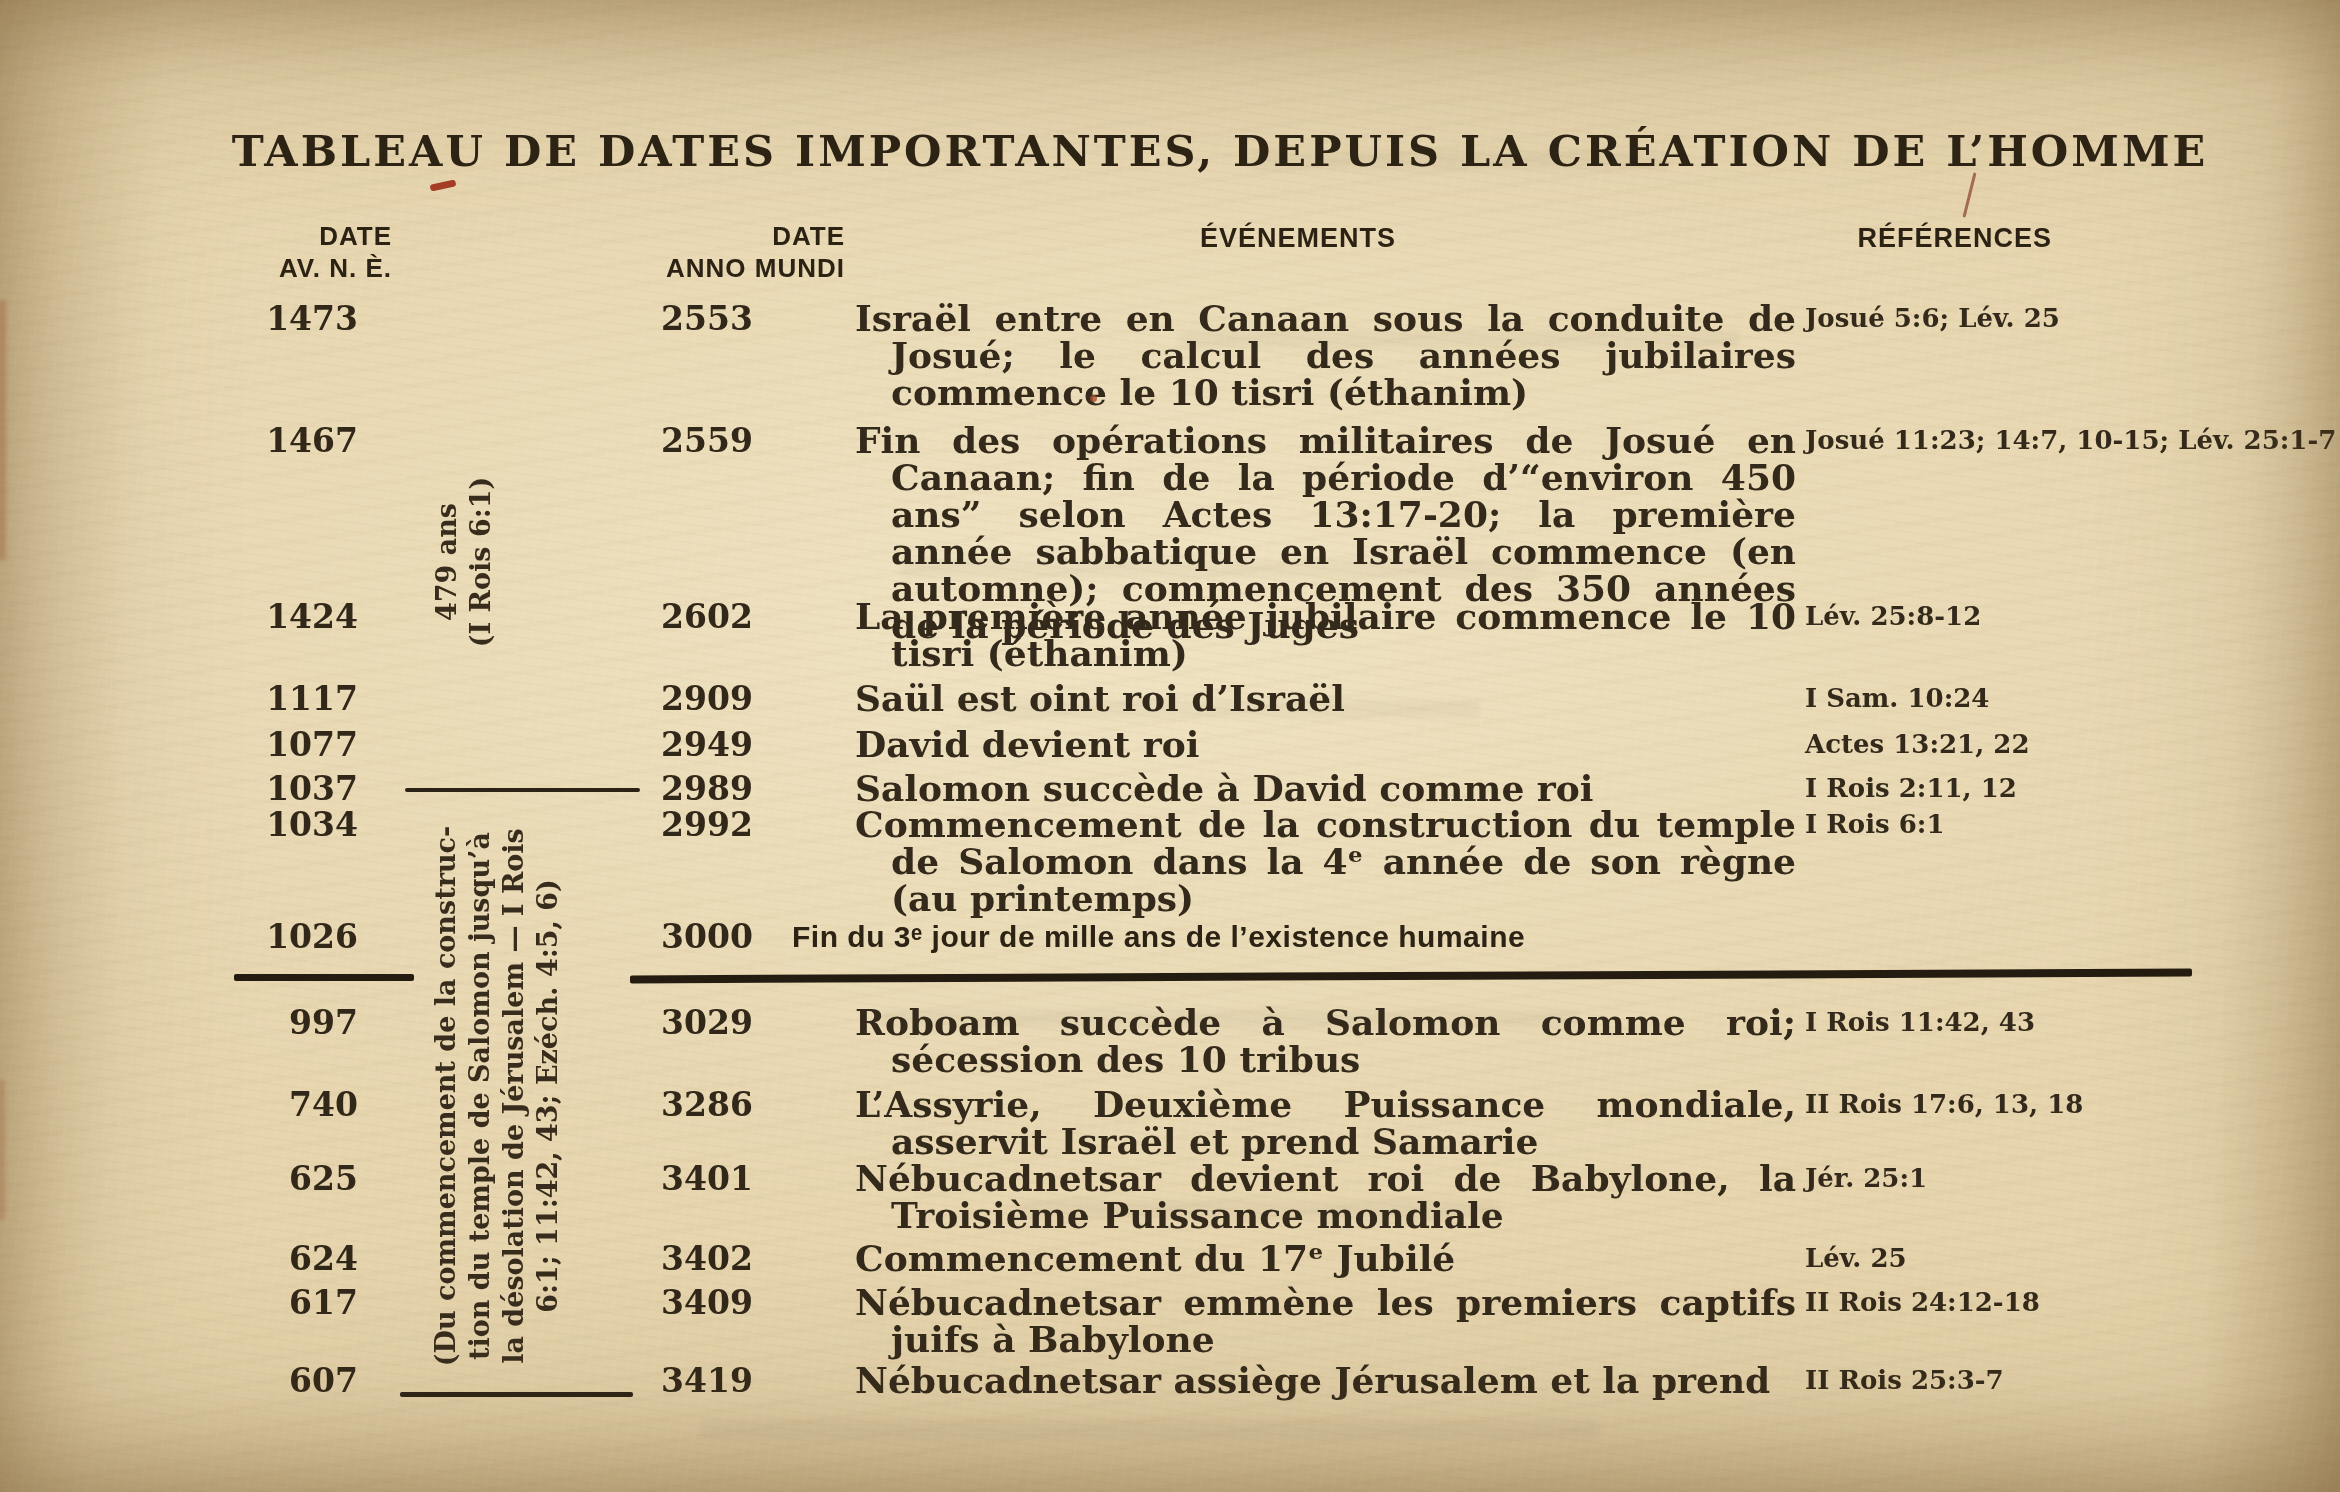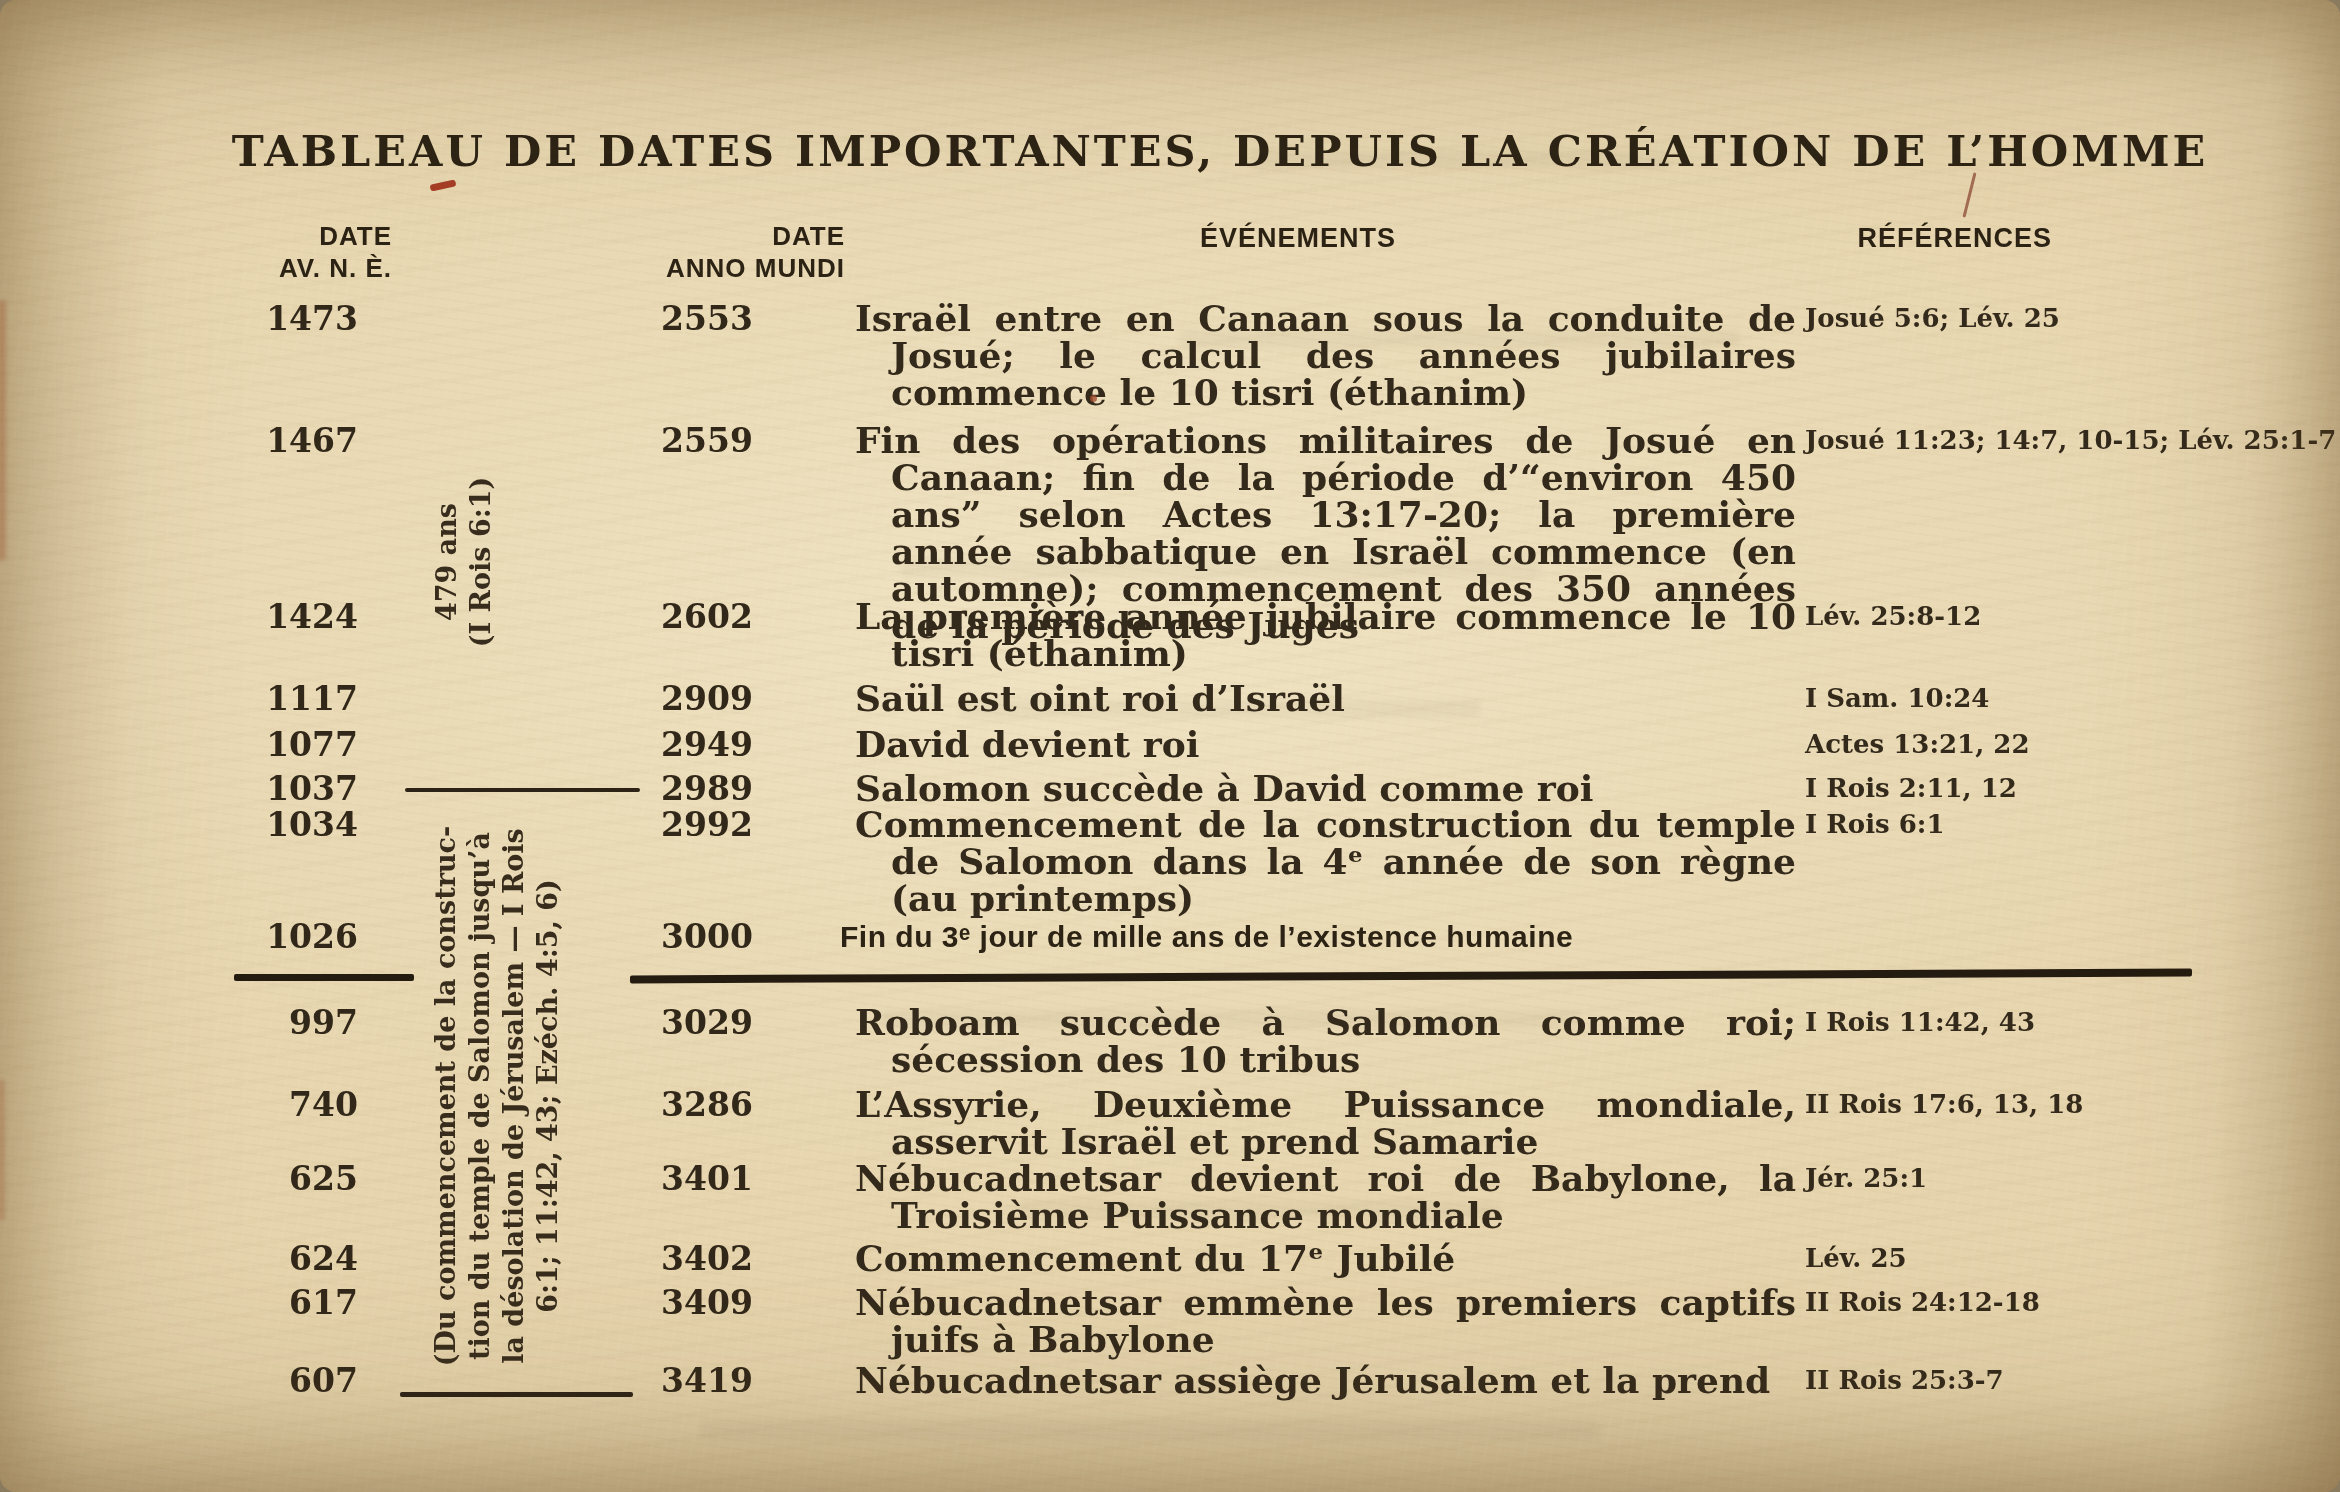--- a/index.html
+++ b/index.html
@@ -7,21 +7,20 @@
     position:relative;
     width:2340px;height:1492px;
     overflow:hidden;
     font-family:"DejaVu Serif",serif;
     color:#32281a;
     background:
       radial-gradient(ellipse 120% 90% at 47% 42%, rgba(250,242,216,.55) 0%, rgba(240,226,190,.25) 45%, rgba(0,0,0,0) 72%),
       linear-gradient(93deg, rgba(128,95,48,.22) 0%, rgba(0,0,0,0) 7%, rgba(0,0,0,0) 94%, rgba(120,88,44,.25) 100%),
       linear-gradient(180deg, rgba(124,92,46,.18) 0%, rgba(0,0,0,0) 6%, rgba(0,0,0,0) 93%, rgba(124,92,46,.16) 100%),
       #e3d1a9;
-    border-radius: 16px;
   }
   .vignette{position:absolute;inset:0;box-shadow:inset 0 0 220px rgba(96,68,28,.38), inset 0 0 60px rgba(96,68,28,.18);pointer-events:none;}
   .grain{
     position:absolute;inset:0;pointer-events:none;opacity:.55;
     background-image:
       repeating-linear-gradient(8deg, rgba(130,100,55,.05) 0 2px, rgba(0,0,0,0) 2px 9px),
       repeating-linear-gradient(-79deg, rgba(255,250,230,.06) 0 3px, rgba(0,0,0,0) 3px 13px),
       repeating-linear-gradient(172deg, rgba(110,85,45,.04) 0 5px, rgba(0,0,0,0) 5px 23px);
   }
   .ghost{position:absolute;background:#6a6048;opacity:.055;filter:blur(3px);border-radius:6px;pointer-events:none;}
@@ -40,21 +39,21 @@
 
   .row{position:absolute;left:0;top:0;width:2340px;}
   .c-av{position:absolute;left:180px;width:178px;text-align:right;
     font-weight:bold;font-size:33px;line-height:37px;color:#32281a;}
   .c-am{position:absolute;left:661px;width:100px;
     font-weight:bold;font-size:33px;line-height:37px;color:#32281a;}
   .c-event{position:absolute;left:855px;width:941px;box-sizing:border-box;
     padding-left:36px;text-indent:-36px;text-align:justify;
     font-weight:bold;font-size:36px;line-height:37px;color:#342a1b;}
   .c-event.emph{left:792px;width:1010px;padding-left:0;text-indent:0;text-align:left;
-    font-family:"Liberation Sans",sans-serif;font-size:30px;letter-spacing:.5px;color:#2c2315;margin-left:48px;}
+    font-family:"Liberation Sans",sans-serif;font-size:30px;letter-spacing:.5px;color:#2c2315;}
   .c-ref{position:absolute;left:1805px;width:532px;box-sizing:border-box;
     padding-left:34px;text-indent:-34px;
     font-weight:bold;font-size:26px;line-height:37px;color:#342a1b;}
 
   .mnote{position:absolute;transform:translate(-50%,-50%) rotate(-90deg);
     font-weight:bold;font-size:27px;line-height:34px;text-align:center;
     white-space:nowrap;color:#382d1d;}
 
   .rule{position:absolute;background:#241c10;border-radius:2px;}
   .sep-left{left:234px;top:974px;width:180px;height:7px;}

